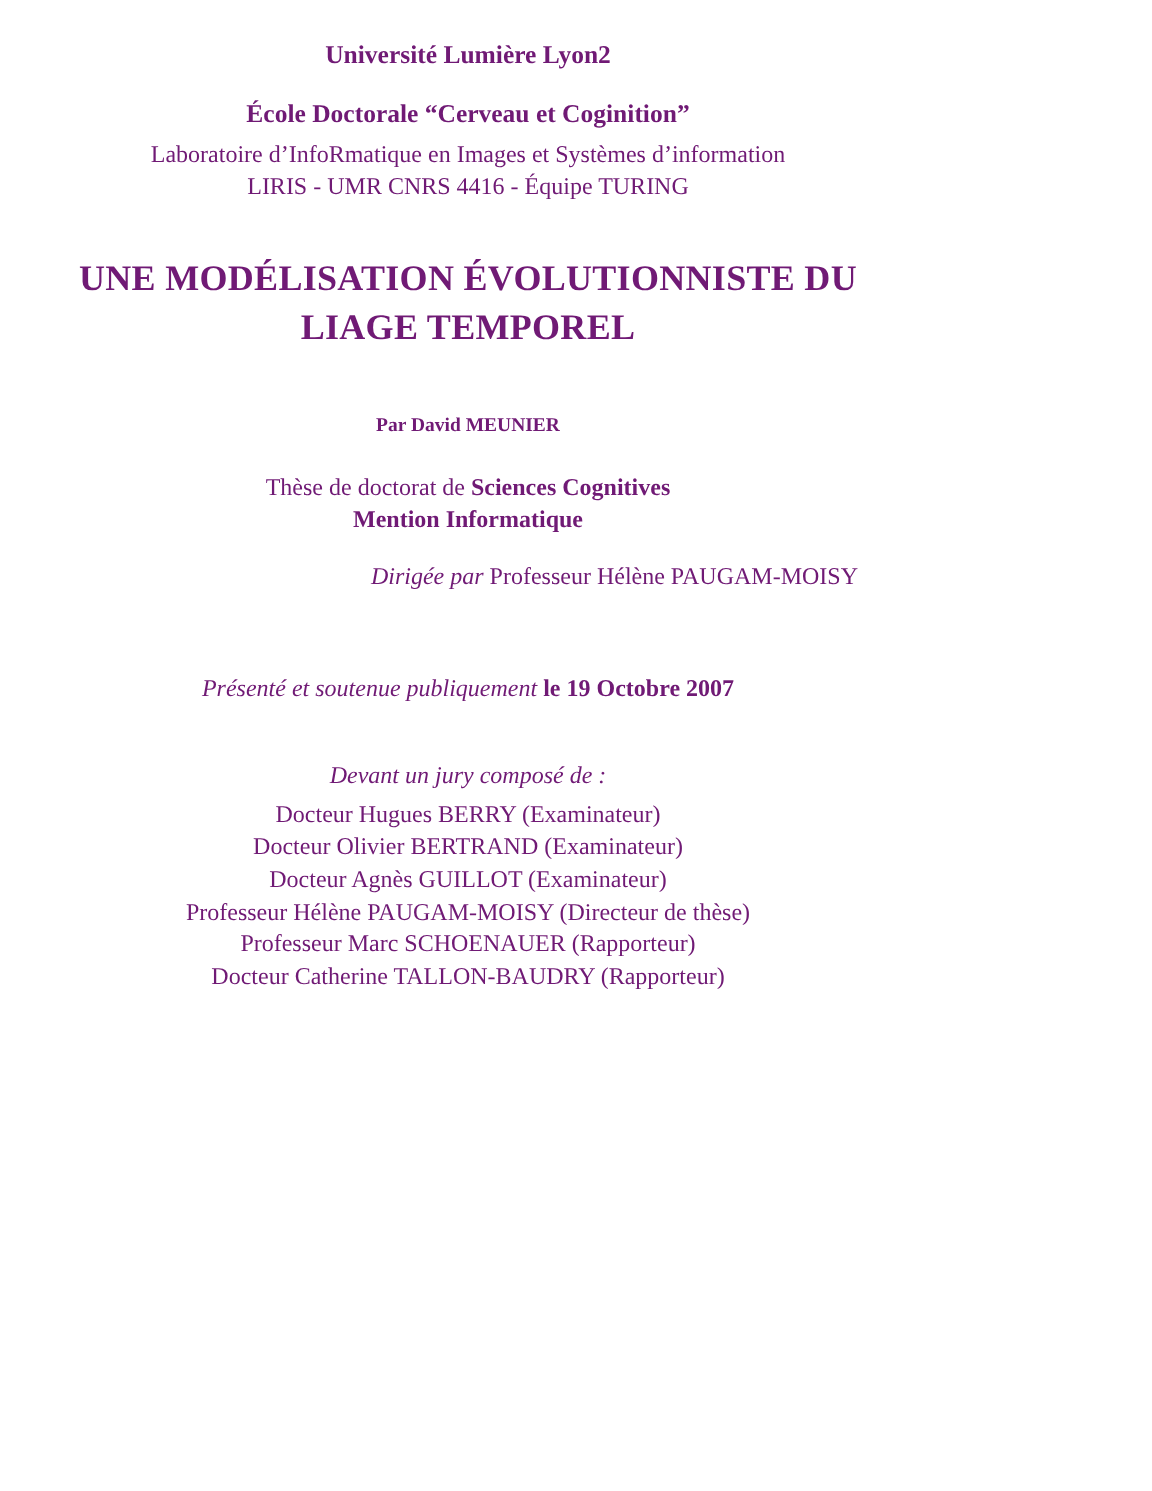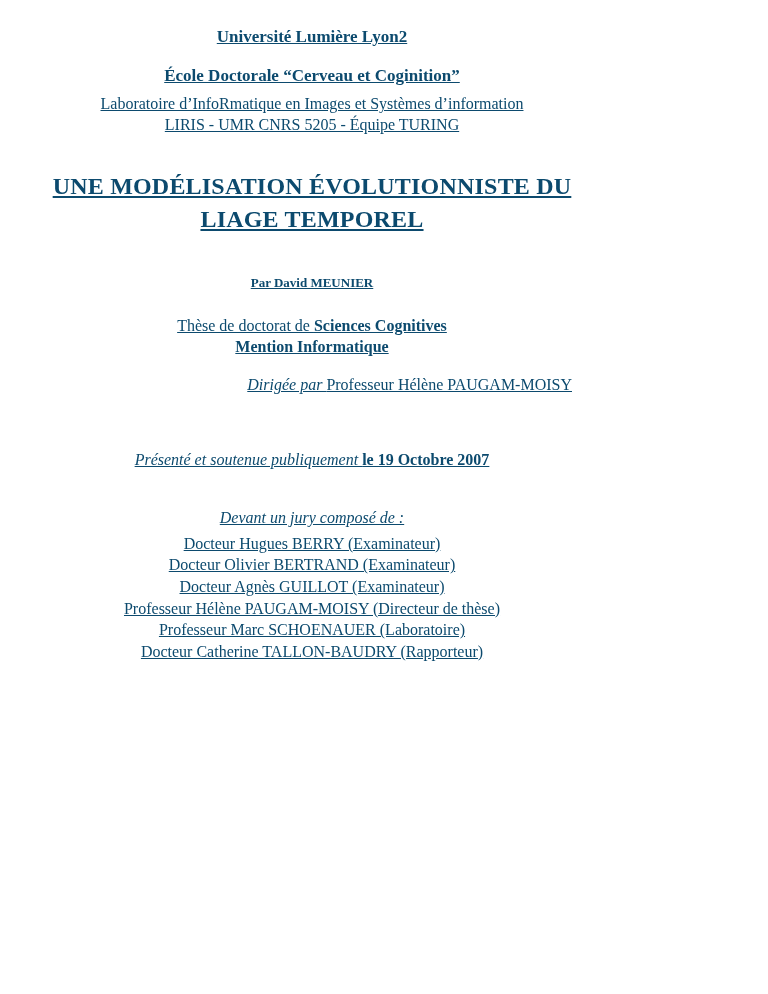--- a/index.html
+++ b/index.html
@@ -7,22 +7,21 @@
     padding: 0;
     background: #ffffff;
   }
   .page {
     position: relative;
     width: 768px;
     height: 890px;
     background: #ffffff;
     overflow: hidden;
     font-family: "Liberation Serif", "DejaVu Serif", serif;
-    color: #0c4a6e;
-    text-decoration: underline;
+    color: #701a75;
   }
   .content {
     box-sizing: border-box;
     margin-left: 52px;
     width: 520px;
     padding-top: 26px;
     text-align: center;
     font-size: 16px;
     line-height: 1.3;
   }
@@ -91,21 +90,21 @@
 </head>
 <body>
 
 <div class="page">
   <div class="content">
 
     <div class="affiliation">
       <div class="university">Université Lumière Lyon2</div>
       <div class="school">École Doctorale “Cerveau et Coginition”</div>
       <div class="lab">Laboratoire d’InfoRmatique en Images et Systèmes d’information</div>
-      <div class="unit">LIRIS - UMR CNRS 5205 - Équipe TURING</div>
+      <div class="unit">LIRIS - UMR CNRS 4416 - Équipe TURING</div>
     </div>
 
     <h1 class="thesis-title">
       <div>UNE MODÉLISATION ÉVOLUTIONNISTE DU</div>
       <div>LIAGE TEMPOREL</div>
     </h1>
 
     <div class="author">Par David MEUNIER</div>
 
     <div class="degree">
@@ -117,20 +116,20 @@
 
     <div class="defense"><span class="italic">Présenté et soutenue publiquement </span><span class="bold">le 19 Octobre 2007</span></div>
 
     <div class="jury-intro">Devant un jury composé de :</div>
 
     <div class="jury-list">
       <div>Docteur Hugues BERRY (Examinateur)</div>
       <div>Docteur Olivier BERTRAND (Examinateur)</div>
       <div>Docteur Agnès GUILLOT (Examinateur)</div>
       <div>Professeur Hélène PAUGAM-MOISY (Directeur de thèse)</div>
-      <div>Professeur Marc SCHOENAUER (Laboratoire)</div>
+      <div>Professeur Marc SCHOENAUER (Rapporteur)</div>
       <div>Docteur Catherine TALLON-BAUDRY (Rapporteur)</div>
     </div>
 
   </div>
 
   <div class="accent-bar"></div>
 </div>
 
 </body></html>

